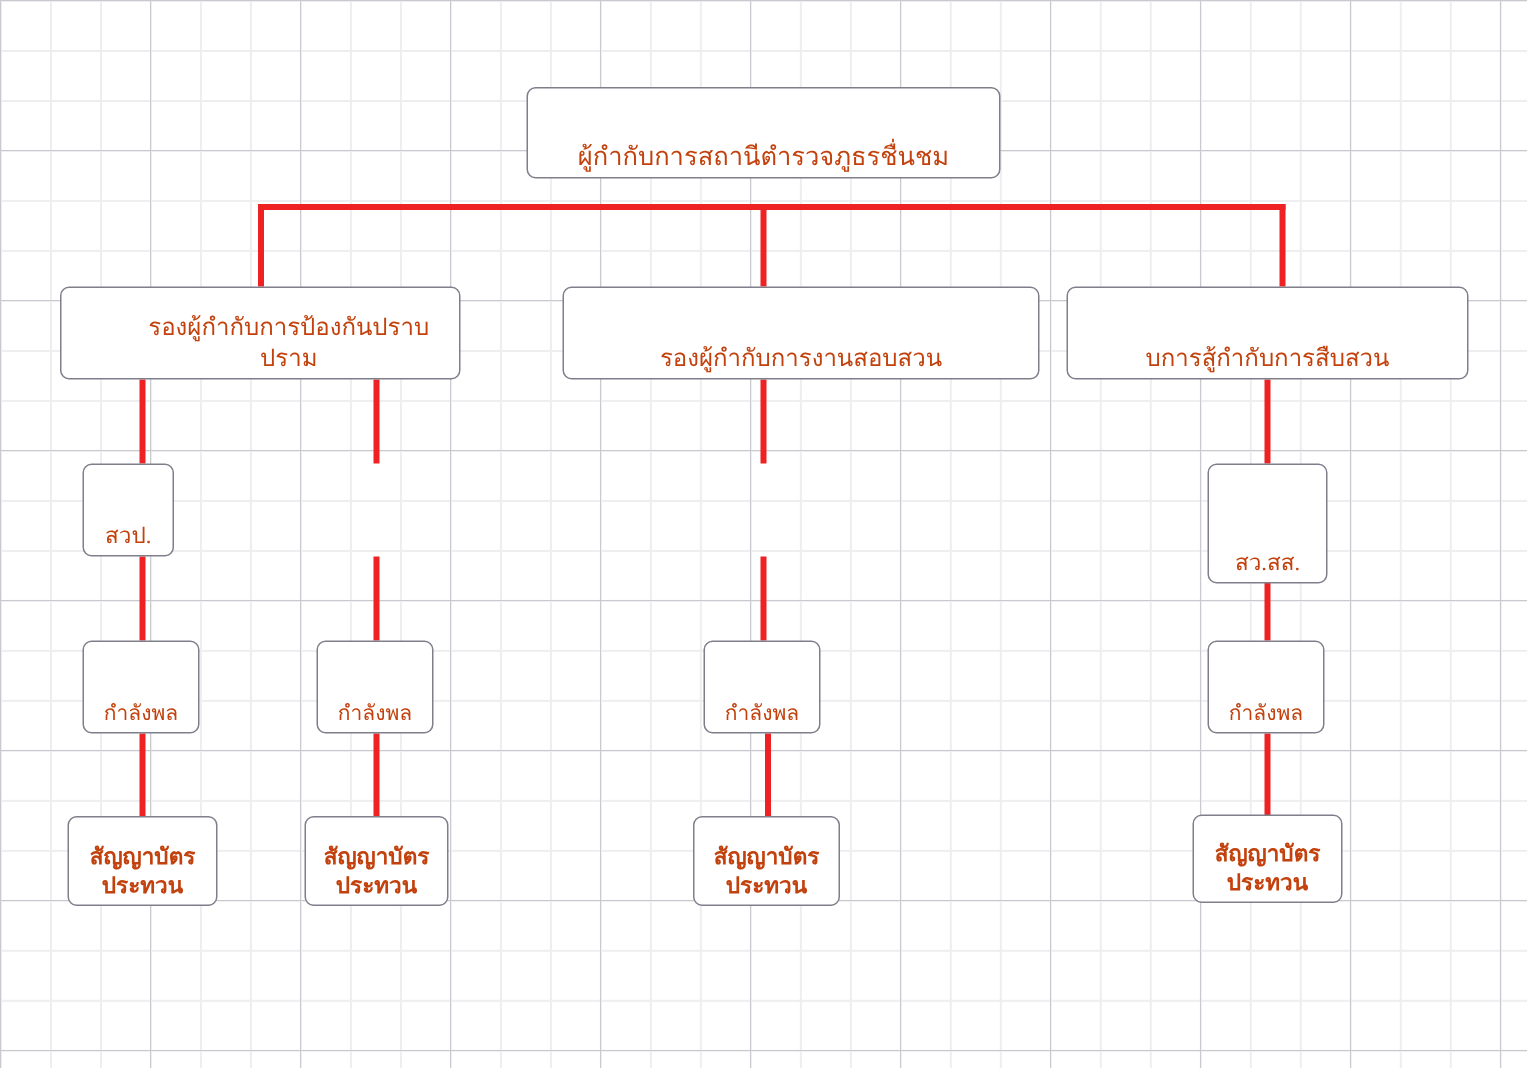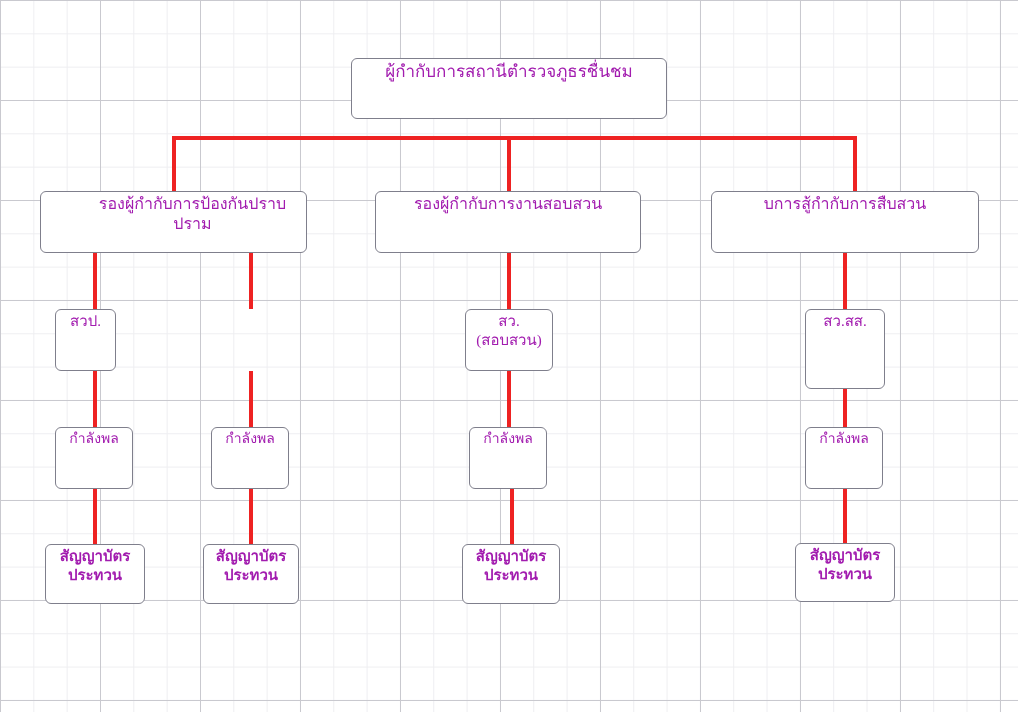--- a/index.html
+++ b/index.html
@@ -44,24 +44,24 @@
   .conn.v { width: 4px; }
 
   
   .node {
     position: absolute;
     box-sizing: border-box;
     background: #ffffff;
     border: 1px solid #7f7f8c;
     border-radius: 6px;
     display: flex;
-    align-items: flex-start;
+    align-items: flex-end;
     justify-content: center;
     text-align: center;
-    color: #a21caf;
+    color: #c2410c;
     z-index: 3;
     line-height: 1.28;
     padding: 2px 6px;
   }
   .node .lbl {
     display: block;
     white-space: pre-line;
   }
 
   .lv1 { font-size: 17px; }
@@ -98,33 +98,29 @@
   <div class="conn v" style="left:510px; top:489px; height:55px;"></div>
   <div class="conn v" style="left:843px; top:489px; height:55px;"></div>
 
   <div class="node lv1" style="left:351px; top:58px; width:316px; height:61px;">
     <span class="lbl">ผู้กำกับการสถานีตำรวจภูธรชื่นชม</span>
   </div>
 
   <div class="node lv2" style="left:40px; top:191px; width:267px; height:62px;padding-left:44px;">
     <span class="lbl">รองผู้กำกับการป้องกันปราบปราม</span>
   </div>
-  <div class="node lv2" style="left:375px; top:191px; width:266px; height:62px;">
+  <div class="node lv2" style="left:375px; top:191px; width:318px; height:62px;">
     <span class="lbl">รองผู้กำกับการงานสอบสวน</span>
   </div>
   <div class="node lv2" style="left:711px; top:191px; width:268px; height:62px;">
     <span class="lbl">บการสู้กำกับการสืบสวน</span>
   </div>
 
   <div class="node lv3" style="left:55px; top:309px; width:61px; height:62px;">
     <span class="lbl">สวป.</span>
-  </div>
-  <div class="node lv3" style="left:465px; top:309px; width:88px; height:62px;">
-    <span class="lbl">สว.
-(สอบสวน)</span>
   </div>
   <div class="node lv3" style="left:805px; top:309px; width:80px; height:80px;">
     <span class="lbl">สว.สส.</span>
   </div>
 
   <div class="node lv4" style="left:55px; top:427px; width:78px; height:62px;">
     <span class="lbl">กำลังพล</span>
   </div>
   <div class="node lv4" style="left:211px; top:427px; width:78px; height:62px;">
     <span class="lbl">กำลังพล</span>

